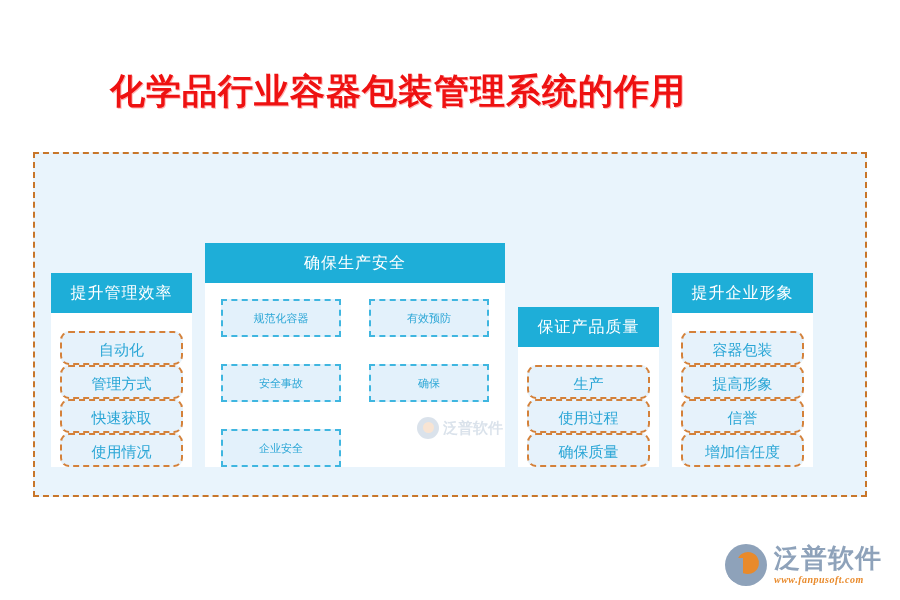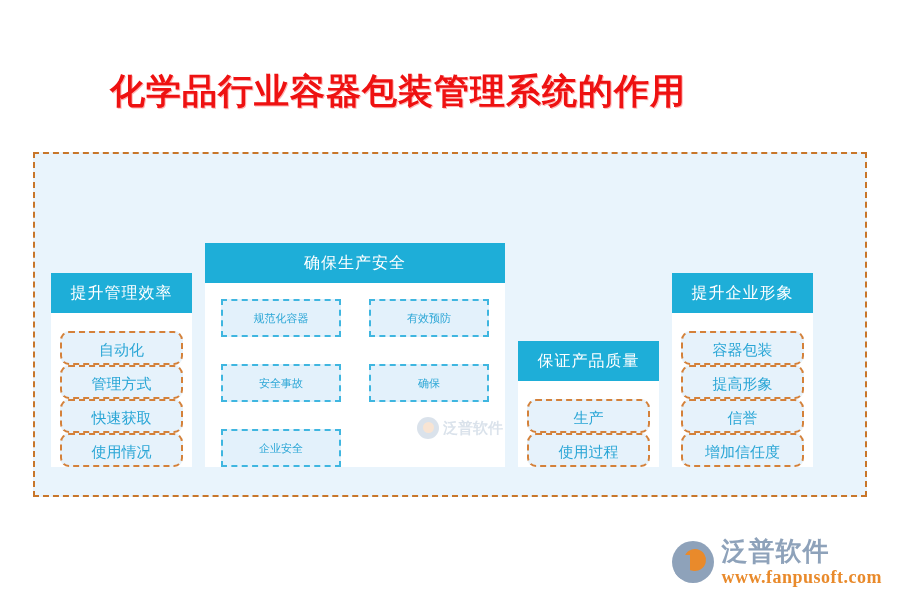--- a/index.html
+++ b/index.html
@@ -189,25 +189,26 @@
     line-height: 1;
   }
   .brand-name {
     font-size: 26px;
     font-weight: bold;
     color: #8ea2ba;
     letter-spacing: 1px;
   }
   .brand-url {
     margin-top: 4px;
-    font-size: 18px;
+    font-size: 10px;
     font-weight: bold;
     color: #e98a2b;
     font-family: "Liberation Serif", "DejaVu Serif", serif;
     letter-spacing: 0.5px;
+    font-style: italic;
   }
 </style>
 </head>
 <body>
 
 <div class="page-title">化学品行业容器包装管理系统的作用</div>
 
 <div class="outer-frame"></div>
 
 <div class="columns">
@@ -231,20 +232,21 @@
       <div class="item-blue">确保</div>
       <div class="item-blue">企业安全</div>
     </div>
   </div>
 
   <div class="column col-narrow">
     <div class="col-header">保证产品质量</div>
     <div class="col-body">
       <div class="item-orange">生产</div>
       <div class="item-orange">使用过程</div>
+      <div class="item-orange">确保质量</div>
     </div>
   </div>
 
   <div class="column col-narrow">
     <div class="col-header">提升企业形象</div>
     <div class="col-body">
       <div class="item-orange">容器包装</div>
       <div class="item-orange">提高形象</div>
       <div class="item-orange">信誉</div>
       <div class="item-orange">增加信任度</div>

